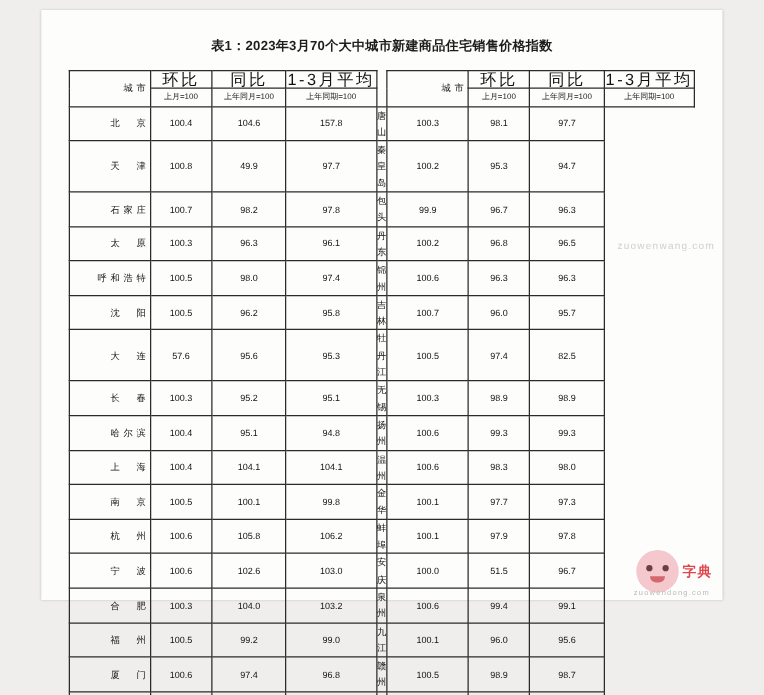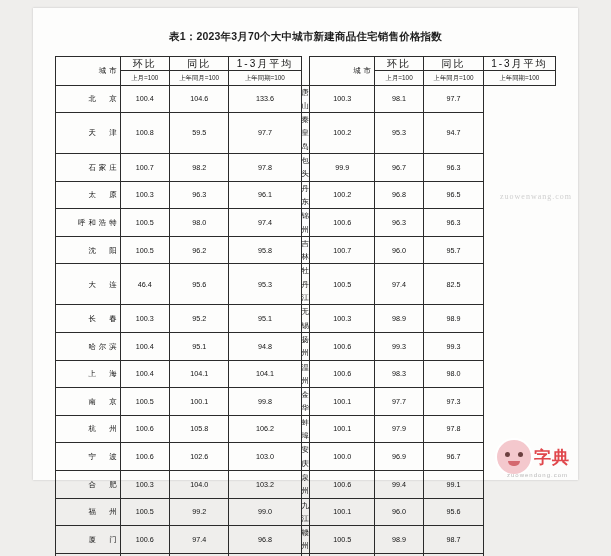--- a/index.html
+++ b/index.html
@@ -51,21 +51,21 @@
   .hdr-city{width:50px;}
   .hdr-a{width:38px;}
   .hdr-b{width:46px;margin-left:36px;}
   .hdr-c{width:56px;text-align:center;}
   .gap{
     border:none;
     width:6px;
     background:transparent;
   }
   .grp{
-    font-size:10px;
+    font-size:13px;
     letter-spacing:2px;
   }
   .sub{
     font-size:6.4px;
     color:#222;
   }
   .city{
     letter-spacing:3px;
     font-size:7.4px;
     text-align:right;
@@ -74,21 +74,20 @@
     font-size:7.2px;
     font-family:"Liberation Sans", sans-serif;
   }
   
   .wm-text{
     position:absolute;
     right:6px; top:184px;
     font-size:8px;
     color:#cfcfcf;
     letter-spacing:1px;
-    font-family:Liberation Serif, serif;
   }
   .wm-badge{
     position:absolute;
     right:8px; bottom:6px;
     display:flex;
     align-items:center;
     gap:3px;
   }
   .wm-circle{
     width:34px;height:34px;border-radius:50%;
@@ -104,21 +103,21 @@
     box-shadow:13px 0 0 0 #6b3f3f;
   }
   .wm-circle:after{
     content:"";
     position:absolute;left:11px;top:21px;
     width:12px;height:5px;
     border-bottom-left-radius:10px;border-bottom-right-radius:10px;
     background:#d4686f;
   }
   .wm-word{
-    font-size:17px;
+    font-size:11px;
     font-weight:bold;
     color:#e0474c;
     letter-spacing:1px;
     text-align:center;
   }
   .wm-sub{
     position:absolute;
     right:10px;bottom:2px;
     font-size:6px;
     color:#b9b9b9;
@@ -154,30 +153,30 @@
             <th class="sub">上月=100</th>
             <th class="sub">上年同月=100</th>
             <th class="sub">上年同期=100</th>
           </tr>
         </thead>
         <tbody id="tbody">
             <tr>
               <td class="city">北　京</td>
               <td class="num">100.4</td>
               <td class="num">104.6</td>
-              <td class="num">133.6</td>
+              <td class="num">157.8</td>
               <td class="city">唐　山</td>
               <td class="num">100.3</td>
               <td class="num">98.1</td>
               <td class="num">97.7</td>
             </tr>
             <tr>
               <td class="city">天　津</td>
               <td class="num">100.8</td>
-              <td class="num">59.5</td>
+              <td class="num">49.9</td>
               <td class="num">97.7</td>
               <td class="city">秦皇岛</td>
               <td class="num">100.2</td>
               <td class="num">95.3</td>
               <td class="num">94.7</td>
             </tr>
             <tr>
               <td class="city">石家庄</td>
               <td class="num">100.7</td>
               <td class="num">98.2</td>
@@ -212,21 +211,21 @@
               <td class="num">100.5</td>
               <td class="num">96.2</td>
               <td class="num">95.8</td>
               <td class="city">吉　林</td>
               <td class="num">100.7</td>
               <td class="num">96.0</td>
               <td class="num">95.7</td>
             </tr>
             <tr>
               <td class="city">大　连</td>
-              <td class="num">46.4</td>
+              <td class="num">57.6</td>
               <td class="num">95.6</td>
               <td class="num">95.3</td>
               <td class="city">牡丹江</td>
               <td class="num">100.5</td>
               <td class="num">97.4</td>
               <td class="num">82.5</td>
             </tr>
             <tr>
               <td class="city">长　春</td>
               <td class="num">100.3</td>
@@ -277,21 +276,21 @@
               <td class="num">97.9</td>
               <td class="num">97.8</td>
             </tr>
             <tr>
               <td class="city">宁　波</td>
               <td class="num">100.6</td>
               <td class="num">102.6</td>
               <td class="num">103.0</td>
               <td class="city">安　庆</td>
               <td class="num">100.0</td>
-              <td class="num">96.9</td>
+              <td class="num">51.5</td>
               <td class="num">96.7</td>
             </tr>
             <tr>
               <td class="city">合　肥</td>
               <td class="num">100.3</td>
               <td class="num">104.0</td>
               <td class="num">103.2</td>
               <td class="city">泉　州</td>
               <td class="num">100.6</td>
               <td class="num">99.4</td>

